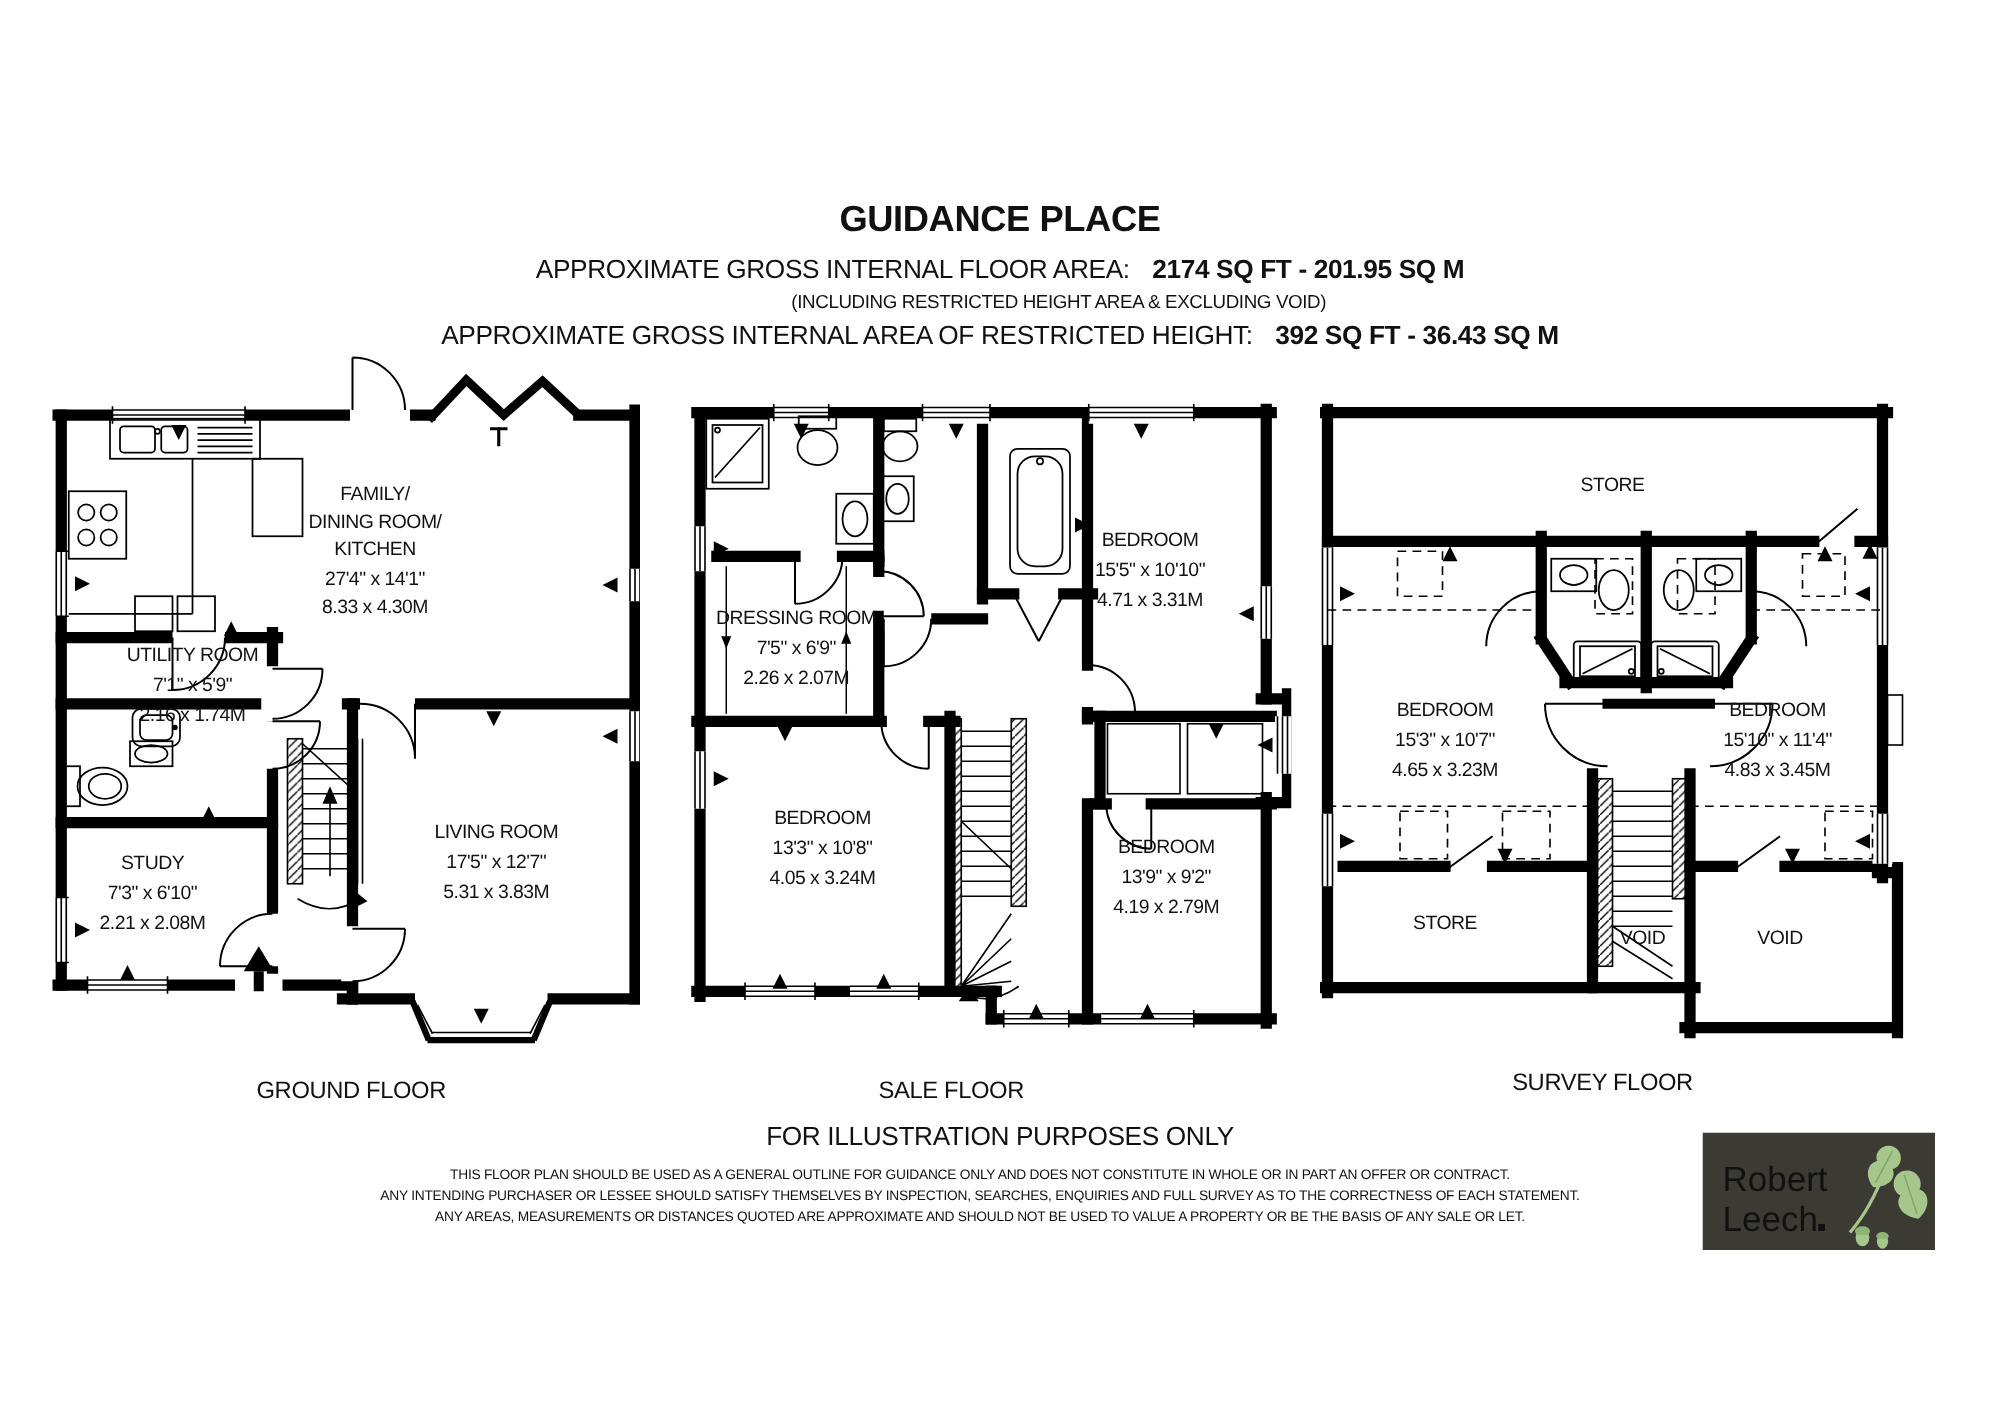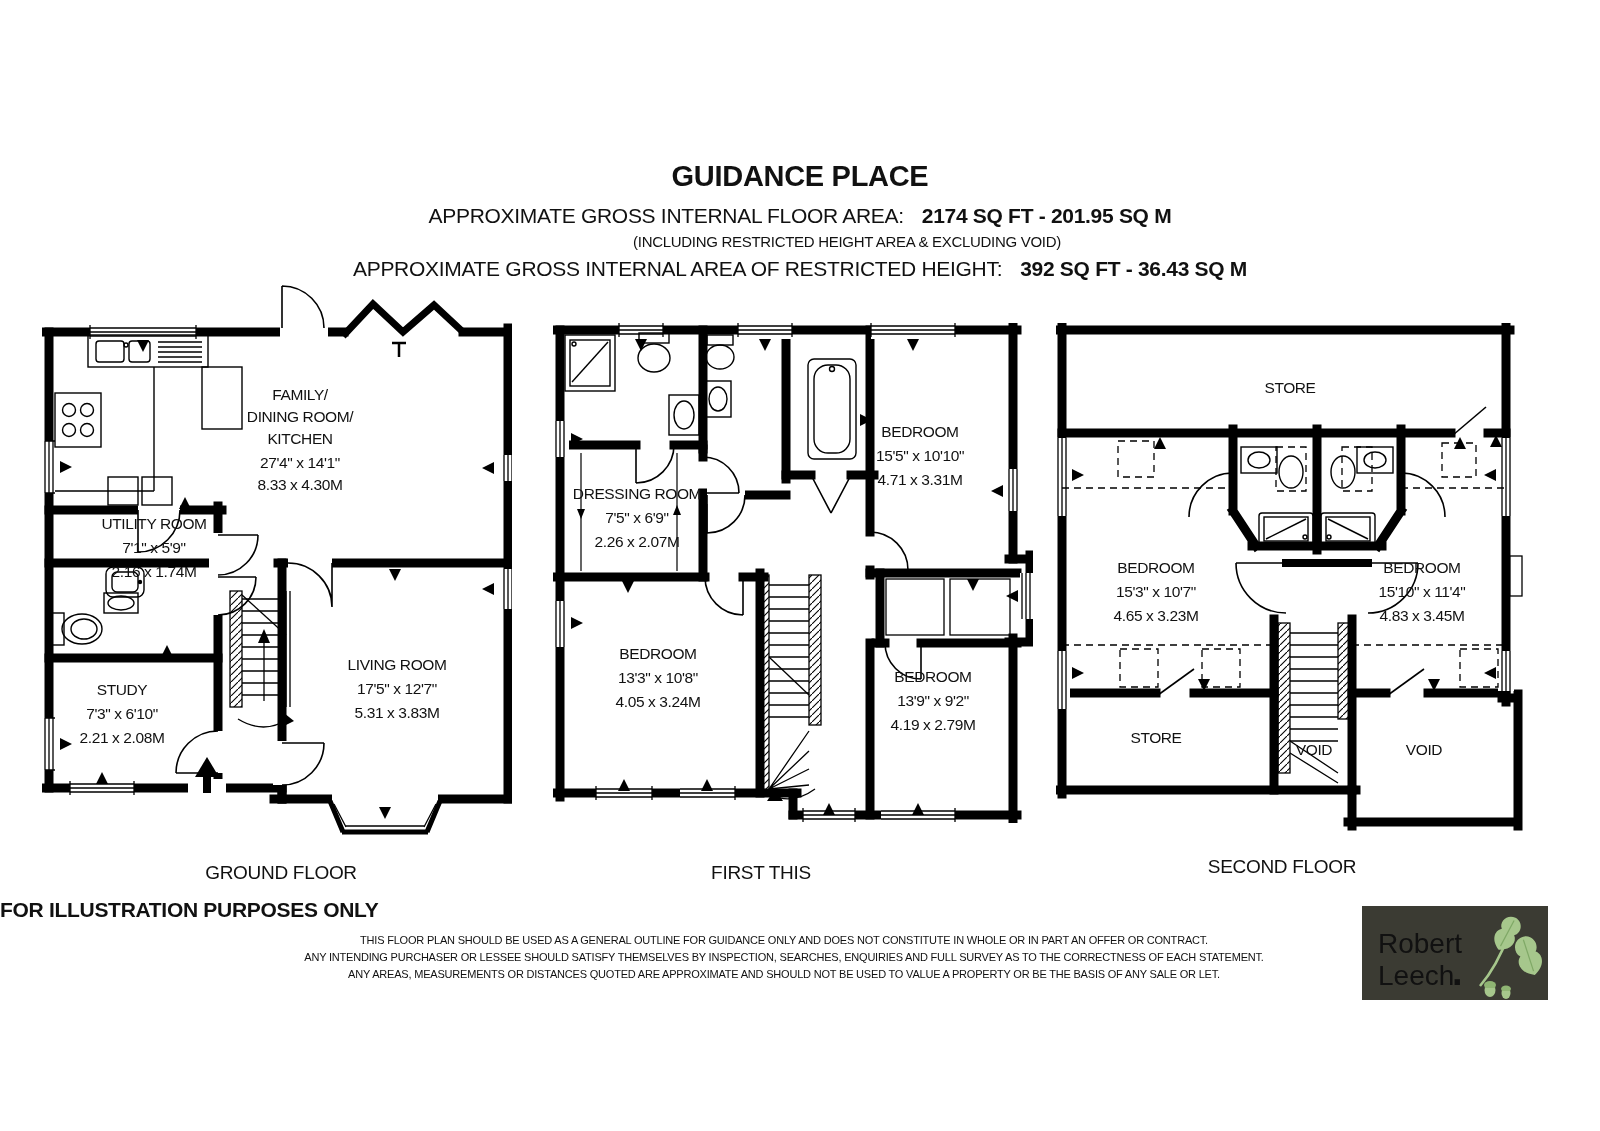--- a/index.html
+++ b/index.html
@@ -6,21 +6,21 @@
   #page{position:relative;width:1600px;height:1131px;background:#ffffff;overflow:hidden;
         font-family:"Liberation Sans",sans-serif;color:#111;}
   .hdr{position:absolute;left:0;width:100%;text-align:center;letter-spacing:-0.3px;}
   #title{top:160px;font-size:29px;font-weight:700;}
   #area-line{top:204px;font-size:21px;}
   #area-line b{margin-left:18px;}
   #area-note{top:233px;font-size:15px;padding-left:47px;}
   #restricted-line{top:257px;font-size:21px;}
   #restricted-line b{margin-left:18px;}
   .floor-title{position:absolute;transform:translateX(-50%);font-size:19px;letter-spacing:-0.3px;white-space:nowrap;}
-  #illustration{position:absolute;top:898px;left:0;width:100%;text-align:left;font-size:21px;letter-spacing:-0.3px;font-weight:bold;}
+  #illustration{position:absolute;top:898px;left:0;width:100%;text-align:center;font-size:21px;letter-spacing:-0.3px;}
   .disc{position:absolute;left:0;width:98%;text-align:center;font-size:11px;letter-spacing:-0.2px;}
   svg text{font-family:"Liberation Sans",sans-serif;fill:#111;}
   .rlbl{font-size:15.5px;letter-spacing:-0.4px;}
   .plan{position:absolute;}
   #logo{position:absolute;left:1362px;top:906px;}
 </style>
 </head>
 <body>
 
 <div id="page">
@@ -439,22 +439,22 @@
     </g>
     <g text-anchor="middle" class="rlbl">
       <text x="258" y="432">VOID</text>
     </g>
     <g text-anchor="middle" class="rlbl">
       <text x="368" y="432">VOID</text>
     </g>
   </svg>
 
   <div class="floor-title" style="left:281px;top:862px">GROUND FLOOR</div>
-  <div class="floor-title" style="left:761px;top:862px">FIRST THIS</div>
-  <div class="floor-title" style="left:1282px;top:856px">SECOND FLOOR</div>
+  <div class="floor-title" style="left:761px;top:862px">SALE FLOOR</div>
+  <div class="floor-title" style="left:1282px;top:856px">SURVEY FLOOR</div>
 
   <div id="illustration">FOR ILLUSTRATION PURPOSES ONLY</div>
   <div class="disc" style="top:934px">THIS FLOOR PLAN SHOULD BE USED AS A GENERAL OUTLINE FOR GUIDANCE ONLY AND DOES NOT CONSTITUTE IN WHOLE OR IN PART AN OFFER OR CONTRACT.</div>
   <div class="disc" style="top:951px">ANY INTENDING PURCHASER OR LESSEE SHOULD SATISFY THEMSELVES BY INSPECTION, SEARCHES, ENQUIRIES AND FULL SURVEY AS TO THE CORRECTNESS OF EACH STATEMENT.</div>
   <div class="disc" style="top:968px">ANY AREAS, MEASUREMENTS OR DISTANCES QUOTED ARE APPROXIMATE AND SHOULD NOT BE USED TO VALUE A PROPERTY OR BE THE BASIS OF ANY SALE OR LET.</div>
 
   <svg id="logo" width="186" height="94" viewBox="0 0 186 94">
     <rect x="0" y="0" width="186" height="94" fill="#3B3B33"></rect>
     <text x="16" y="47" font-family="Liberation Serif, serif" font-size="28" fill="#F2EFE3">Robert</text>
     <text x="16" y="79" font-family="Liberation Serif, serif" font-size="28" fill="#F2EFE3">Leech</text>

